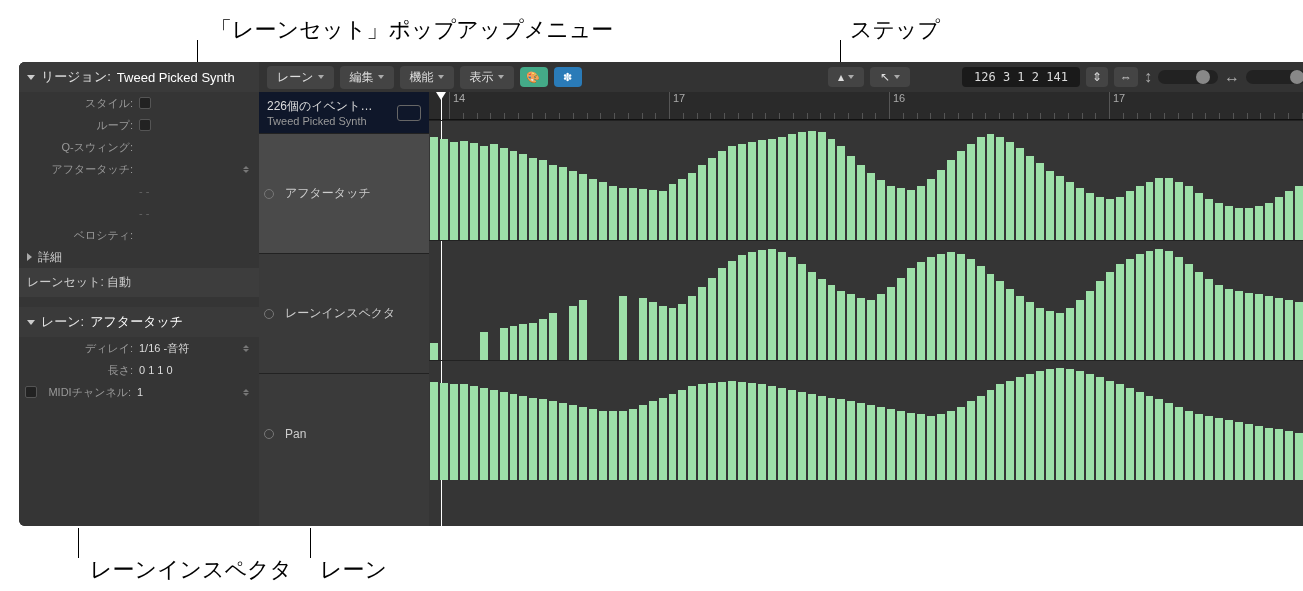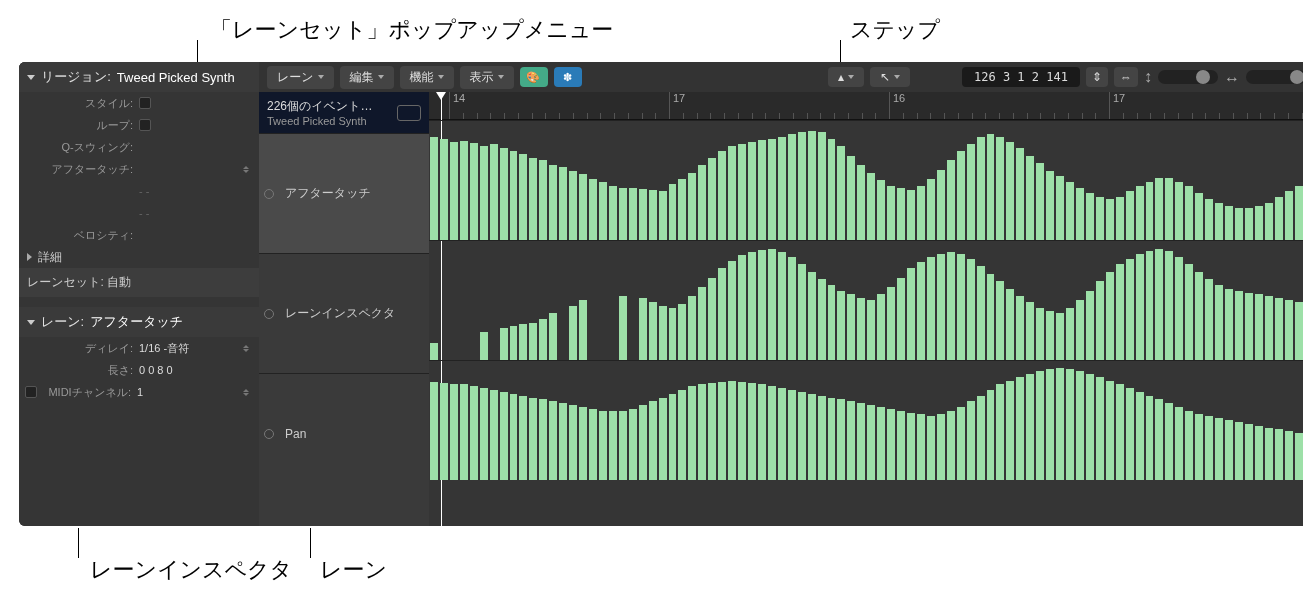--- a/index.html
+++ b/index.html
@@ -140,21 +140,21 @@
     <div class="insp-row">
       <div class="insp-label">ディレイ:</div>
       <div class="insp-value">1/16 -音符</div>
       <div class="insp-stepper">
           <div class="step-up"></div>
           <div class="step-down"></div>
         </div>
     </div>
     <div class="insp-row">
       <div class="insp-label">長さ:</div>
-      <div class="insp-value">0 0 8    0</div>
+      <div class="insp-value">0 1 1    0</div>
     </div>
     <div class="insp-row">
       <span class="checkbox" style="margin-left:6px;"></span>
       <div class="insp-label" style="flex:0 0 100px;">MIDIチャンネル:</div>
       <div class="insp-value">1</div>
       <div class="insp-stepper">
           <div class="step-up"></div>
           <div class="step-down"></div>
         </div>
     </div>

